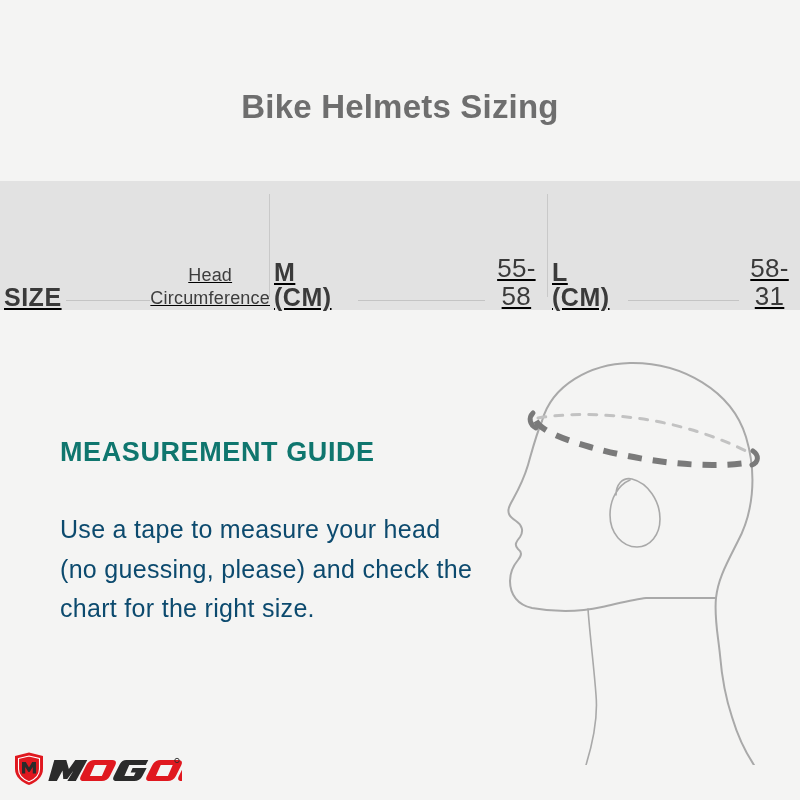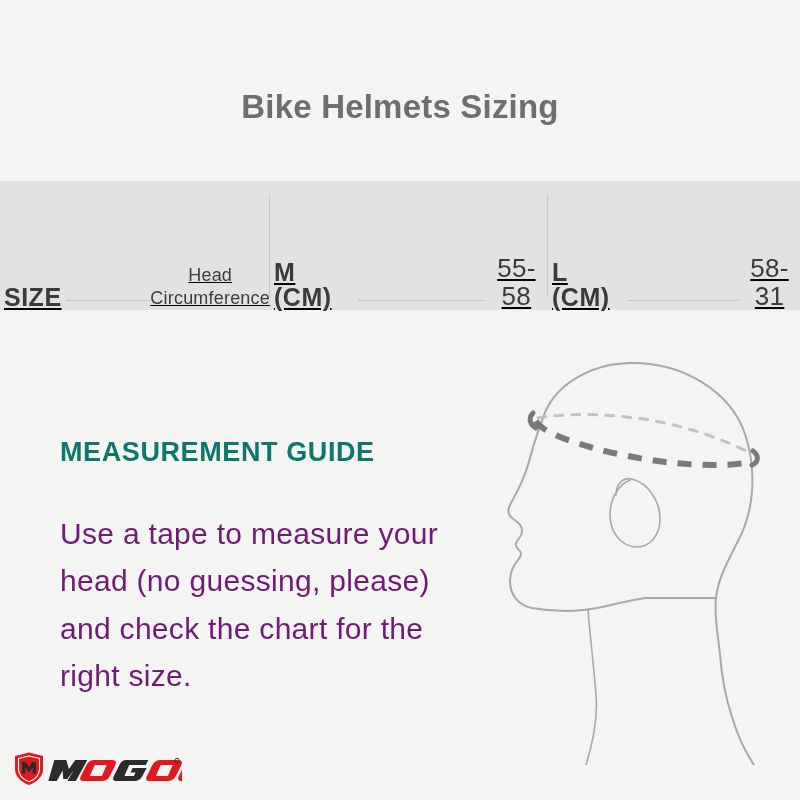--- a/index.html
+++ b/index.html
@@ -111,22 +111,22 @@
     font-size: 27px;
     font-weight: bold;
     color: #0f766e;
     letter-spacing: 0.6px;
   }
   .guide-body {
     position: absolute;
     left: 60px;
     top: 510px;
     width: 420px;
-    font-size: 30px;
-    color: #701a75;
+    font-size: 25px;
+    color: #0c4a6e;
     line-height: 1.58;
     letter-spacing: 0.3px;
   }
 
   
   .head-figure {
     position: absolute;
     left: 470px;
     top: 355px;
     width: 330px;

